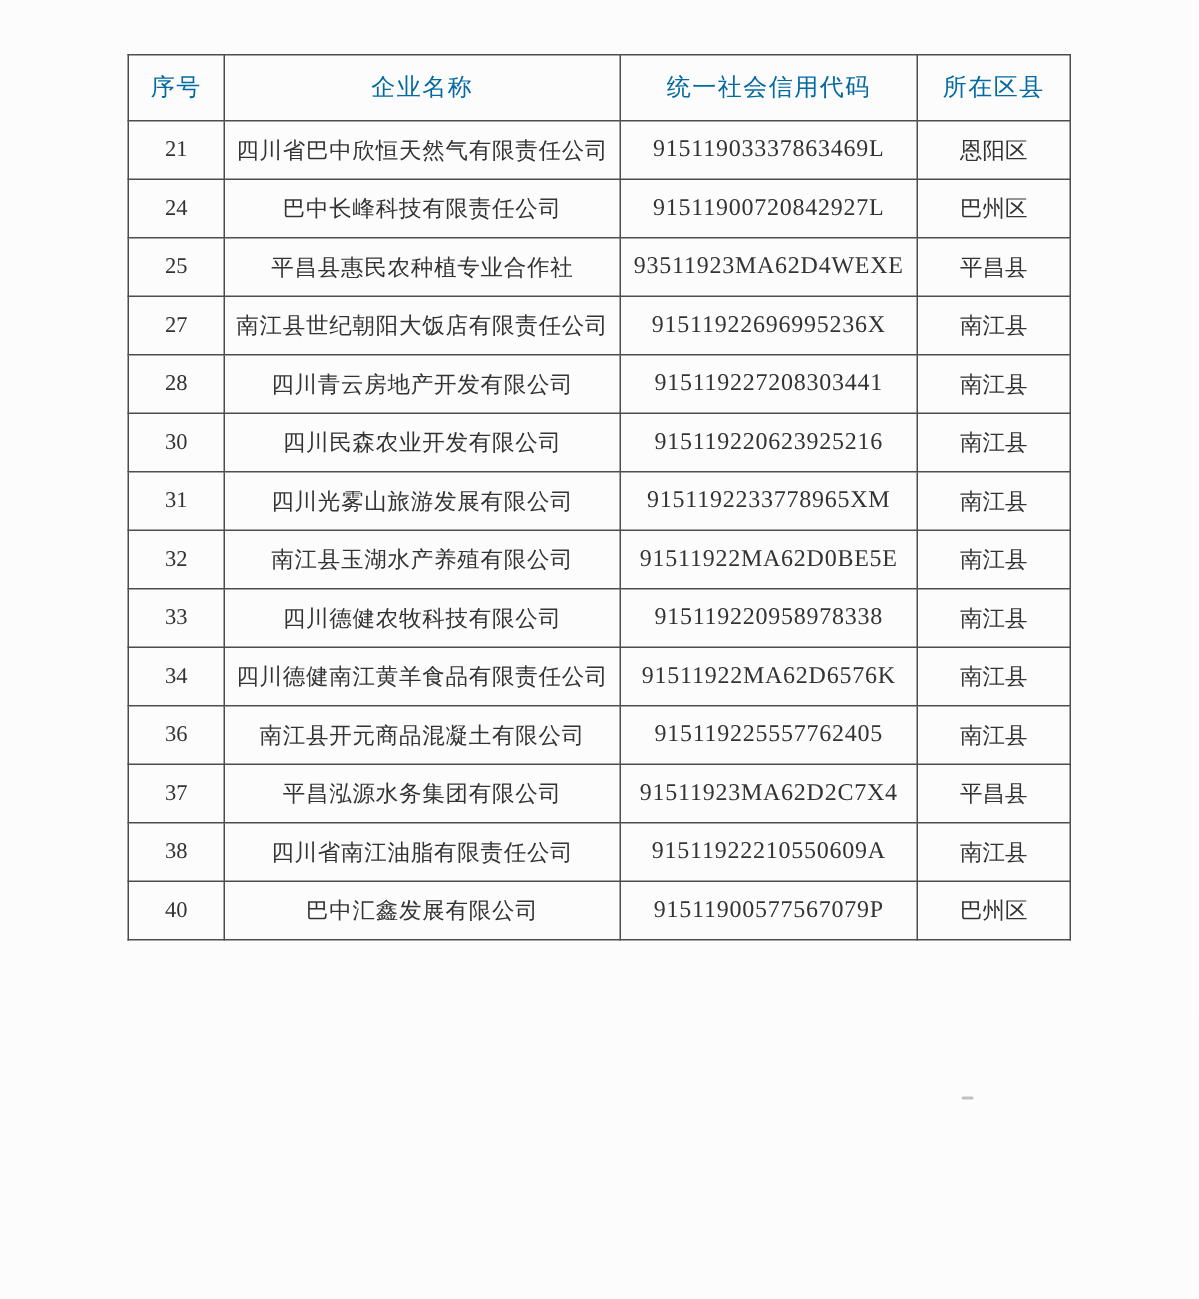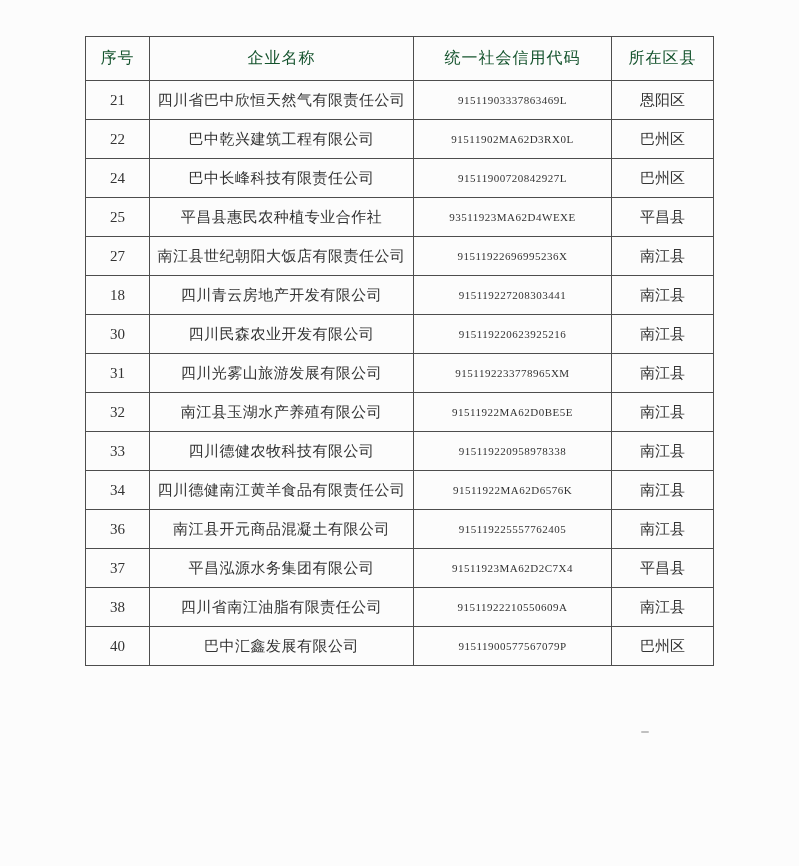--- a/index.html
+++ b/index.html
@@ -32,29 +32,29 @@
     vertical-align: middle;
     font-weight: normal;
     padding: 0 2px;
     overflow: hidden;
     white-space: nowrap;
   }
   .company-table thead th {
     height: 43px;
     font-size: 16px;
     letter-spacing: 1px;
-    color: #14532d;
+    color: #0369a1;
   }
   .company-table tbody td {
     height: 38px;
     font-size: 15px;
     color: #333333;
   }
   .company-table tbody td[data-name="credit-code-cell"] {
-    font-size: 11px;
+    font-size: 16px;
     letter-spacing: 0.5px;
   }
   .company-table tbody td[data-name="company-name-cell"] {
     letter-spacing: 0.5px;
   }
   .scan-artifact {
     position: absolute;
     left: 641px;
     top: 731px;
     width: 8px;
@@ -83,45 +83,39 @@
       </tr>
     </thead>
     <tbody data-name="table-body">
         <tr data-name="table-row">
           <td data-name="row-number-cell">21</td>
           <td data-name="company-name-cell">四川省巴中欣恒天然气有限责任公司</td>
           <td data-name="credit-code-cell">91511903337863469L</td>
           <td data-name="district-cell">恩阳区</td>
         </tr>
         <tr data-name="table-row">
-          <td data-name="row-number-cell">22</td>
-          <td data-name="company-name-cell">巴中乾兴建筑工程有限公司</td>
-          <td data-name="credit-code-cell">91511902MA62D3RX0L</td>
-          <td data-name="district-cell">巴州区</td>
-        </tr>
-        <tr data-name="table-row">
           <td data-name="row-number-cell">24</td>
           <td data-name="company-name-cell">巴中长峰科技有限责任公司</td>
           <td data-name="credit-code-cell">91511900720842927L</td>
           <td data-name="district-cell">巴州区</td>
         </tr>
         <tr data-name="table-row">
           <td data-name="row-number-cell">25</td>
           <td data-name="company-name-cell">平昌县惠民农种植专业合作社</td>
           <td data-name="credit-code-cell">93511923MA62D4WEXE</td>
           <td data-name="district-cell">平昌县</td>
         </tr>
         <tr data-name="table-row">
           <td data-name="row-number-cell">27</td>
           <td data-name="company-name-cell">南江县世纪朝阳大饭店有限责任公司</td>
           <td data-name="credit-code-cell">91511922696995236X</td>
           <td data-name="district-cell">南江县</td>
         </tr>
         <tr data-name="table-row">
-          <td data-name="row-number-cell">18</td>
+          <td data-name="row-number-cell">28</td>
           <td data-name="company-name-cell">四川青云房地产开发有限公司</td>
           <td data-name="credit-code-cell">915119227208303441</td>
           <td data-name="district-cell">南江县</td>
         </tr>
         <tr data-name="table-row">
           <td data-name="row-number-cell">30</td>
           <td data-name="company-name-cell">四川民森农业开发有限公司</td>
           <td data-name="credit-code-cell">915119220623925216</td>
           <td data-name="district-cell">南江县</td>
         </tr>

